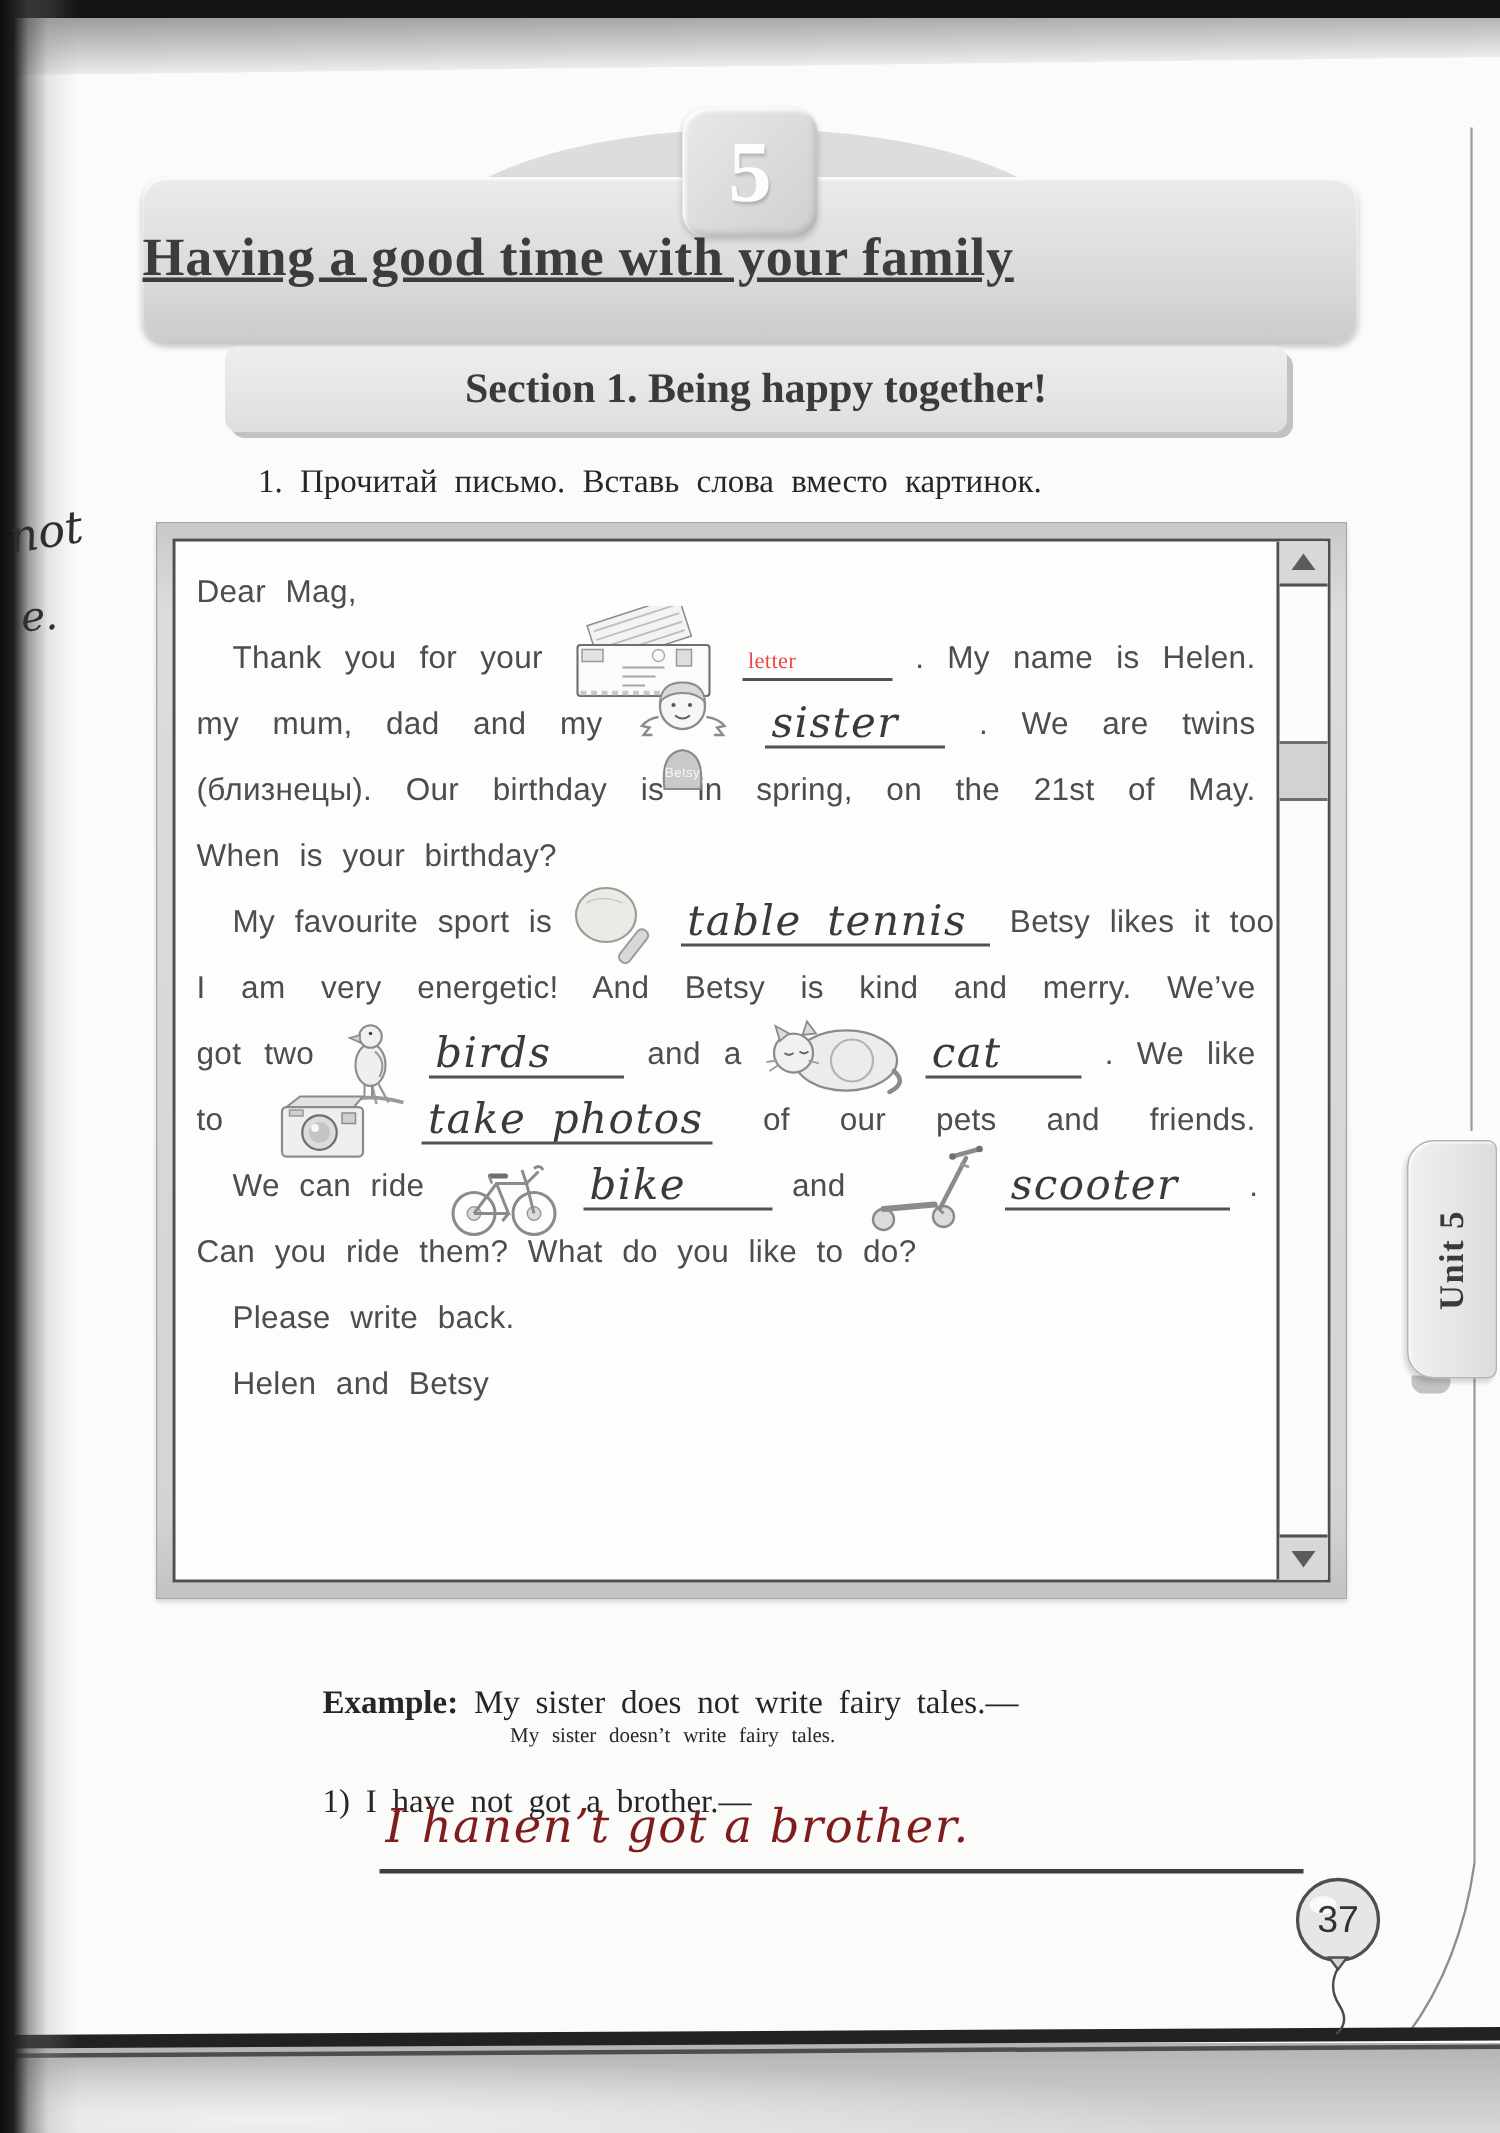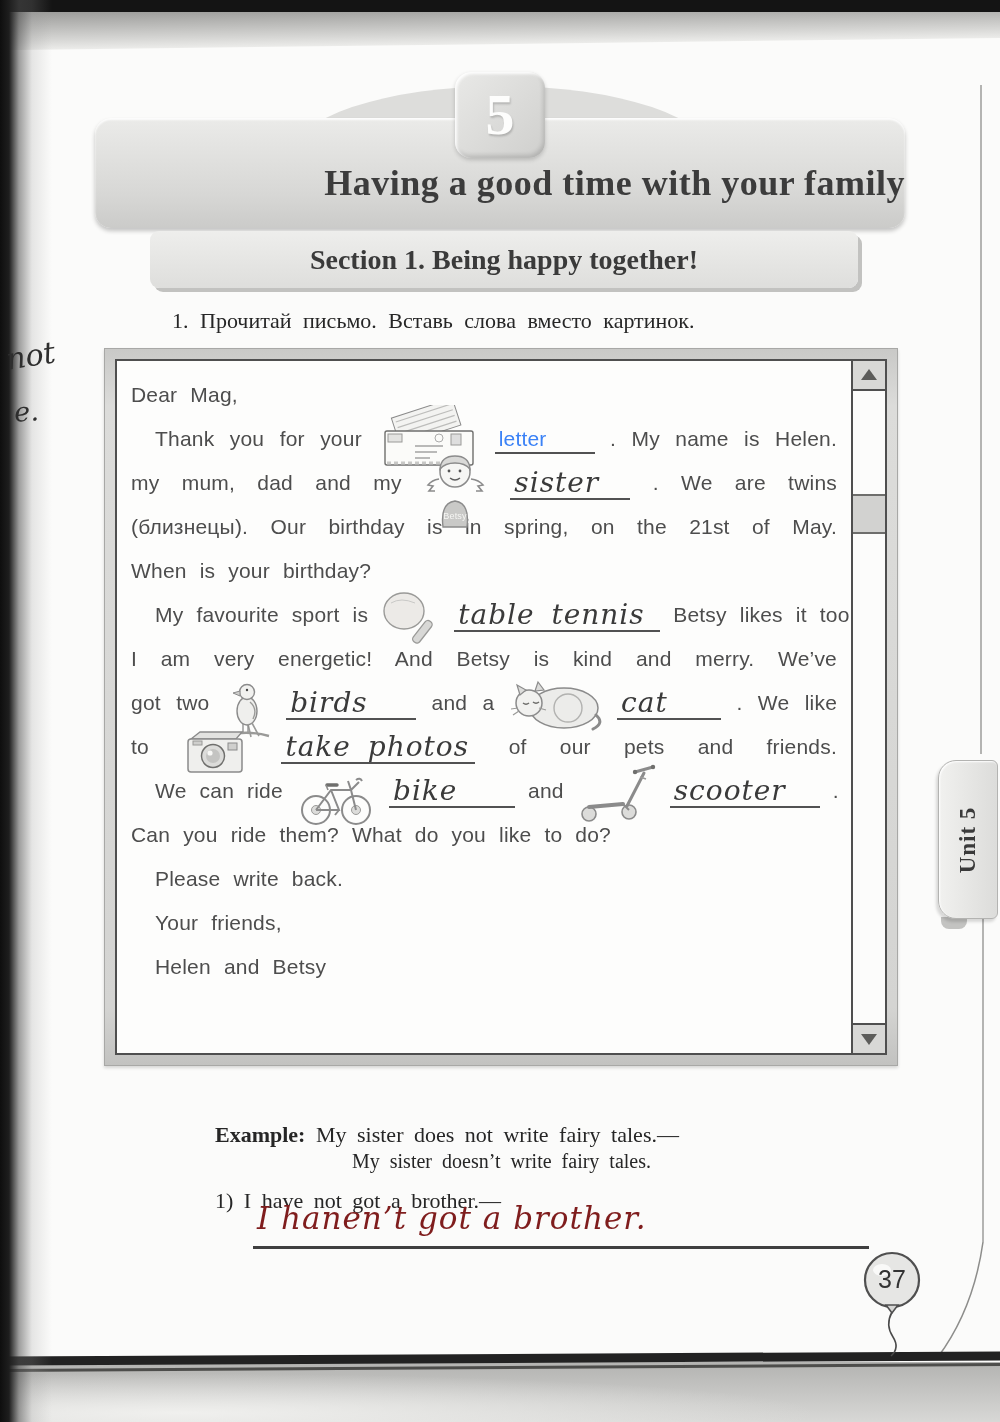--- a/index.html
+++ b/index.html
@@ -22,22 +22,22 @@
   
   .scribble{position:absolute;font-family:"DejaVu Serif",serif;font-style:italic;color:#2e2e2e;z-index:7;}
   .scribble.s1{left:6px;top:338px;font-size:30px;transform:rotate(-9deg);}
   .scribble.s2{left:14px;top:396px;font-size:27px;transform:rotate(-4deg);}
   
   .arch{position:absolute;left:290px;top:86px;width:424px;height:72px;background:#dddddb;
         border-radius:50% 50% 0 0 / 100% 100% 0 0;z-index:1;}
   .title-banner{position:absolute;left:95px;top:118px;width:810px;height:110px;border-radius:16px;
      background:linear-gradient(to bottom,#ebebe9,#d7d7d5 70%,#cbcbc9);
      box-shadow:0 3px 4px rgba(0,0,0,.22), inset 0 2px 2px rgba(255,255,255,.9);z-index:2;}
-  .title-text{position:absolute;left:0;right:0;top:44px;text-align:right;font-weight:bold;
-     font-size:36px;letter-spacing:.5px;color:#3c3c3c;}
+  .title-text{position:absolute;left:0;right:0;top:32px;text-align:left;font-weight:bold;
+     font-size:36px;letter-spacing:.5px;color:#3c3c3c;text-decoration:underline;}
   .badge5{position:absolute;left:455px;top:72px;width:90px;height:86px;border-radius:16px;z-index:3;
      background:linear-gradient(135deg,#e9e9e7,#cfcfcd);
      box-shadow:inset 2px 2px 3px rgba(255,255,255,.95), inset -2px -3px 4px rgba(0,0,0,.14), 0 2px 4px rgba(0,0,0,.18);
      text-align:center;line-height:86px;font-size:58px;font-weight:bold;color:#fdfdfc;
      text-shadow:1px 2px 2px rgba(0,0,0,.18);}
   .section-banner{position:absolute;left:150px;top:231px;width:708px;height:57px;border-radius:9px;
      background:linear-gradient(to bottom,#eeeeec,#dededc);box-shadow:4px 4px 0 #c2c2c0;z-index:2;
      text-align:center;line-height:57px;font-weight:bold;font-size:28px;color:#3a3a3a;}
   
   .ex1-instr{position:absolute;left:172px;top:308px;width:740px;font-size:22px;color:#262626;
@@ -61,39 +61,39 @@
   .pic-girl{width:64px;}     .pic-girl svg{bottom:-30px;}
   .pic-racket{width:60px;}   .pic-racket svg{bottom:-14px;}
   .pic-bird{width:46px;}     .pic-bird svg{bottom:-22px;}
   .pic-cat{width:92px;}      .pic-cat svg{bottom:-12px;}
   .pic-camera{width:66px;}   .pic-camera svg{bottom:-12px;}
   .pic-bicycle{width:80px;}  .pic-bicycle svg{bottom:-20px;}
   .pic-scooter{width:80px;}  .pic-scooter svg{bottom:-14px;}
   .blank{display:inline-block;border-bottom:2px solid #525252;text-align:center;line-height:normal;
      vertical-align:baseline;padding:0 4px 1px 4px;}
   .blank .bw{display:inline-block;}
-  .blank.print .bw{font-family:Liberation Sans, sans-serif;font-size:21px;color:#3b82f6;}
+  .blank.print .bw{font-family:Liberation Serif, serif;font-size:15px;color:#ef4444;}
   .blank.hand .bw{font-family:"DejaVu Serif",serif;font-style:italic;font-size:28px;color:#3a3a3a;
      letter-spacing:1px;position:relative;top:2px;}
   
   .sbar{position:absolute;top:0;right:0;bottom:0;width:32px;border-left:2px solid #4f4f4f;background:#fcfcfb;}
   .sbtn{position:absolute;left:0;right:0;height:28px;background:#d8d8d6;}
   .sbtn.up{top:0;border-bottom:2px solid #4f4f4f;}
   .sbtn.down{bottom:0;border-top:2px solid #4f4f4f;}
   .tri{position:absolute;left:50%;top:50%;width:0;height:0;border-left:8px solid transparent;
      border-right:8px solid transparent;}
   .tri.t-up{border-bottom:11px solid #5c5c5a;transform:translate(-50%,-55%);}
   .tri.t-down{border-top:11px solid #5c5c5a;transform:translate(-50%,-45%);}
   .sthumb{position:absolute;left:0;right:0;top:133px;height:36px;background:#d2d2d0;
      border-top:2px solid #6e6e6c;border-bottom:2px solid #6e6e6c;}
   
   .ex2-instr{position:absolute;left:176px;top:1088px;font-size:22px;color:#262626;word-spacing:6px;z-index:2;}
   .ex2-example{position:absolute;left:215px;top:1122px;font-size:22px;color:#262626;word-spacing:5px;z-index:2;}
   .ex2-example b{font-weight:bold;}
-  .ex2-example2{position:absolute;left:340px;top:1150px;font-size:20px;color:#262626;word-spacing:5px;z-index:2;margin-left:12px;}
+  .ex2-example2{position:absolute;left:340px;top:1150px;font-size:14px;color:#262626;word-spacing:5px;z-index:2;}
   .ex2-item{position:absolute;left:215px;top:1188px;font-size:22px;color:#262626;word-spacing:5px;z-index:2;}
   .ex2-answer{position:absolute;left:253px;top:1200px;width:612px;height:46px;z-index:2;
      border-bottom:3px solid #3f3f3f;font-family:"DejaVu Serif",serif;font-style:italic;
      font-size:31px;color:#7f1d1d;letter-spacing:1px;padding-left:4px;}
   
   .unit-tab{position:absolute;left:938px;top:760px;width:58px;height:157px;z-index:3;
      background:linear-gradient(to right,#f1f1ef,#dcdcda);border:1px solid #b3b3b1;
      border-radius:18px 6px 6px 18px;box-shadow:-2px 3px 3px rgba(0,0,0,.14), inset 1px 1px 2px #fff;}
   .unit-tab span{position:absolute;left:50%;top:50%;transform:translate(-50%,-50%) rotate(-90deg);
      white-space:nowrap;font-weight:bold;font-size:23px;color:#3a3a3a;letter-spacing:1px;}
@@ -217,21 +217,20 @@
                 <path d="M12,44 L46,41" stroke="#8b8b8b" stroke-width="4" stroke-linecap="round"></path>
                 <path d="M50,43 L67,10" stroke="#8b8b8b" stroke-width="3" stroke-linecap="round"></path>
                 <path d="M58,9 l18,-5" stroke="#8b8b8b" stroke-width="3" stroke-linecap="round"></path>
                 <circle cx="58" cy="9" r="2.2" fill="#6f6f6d"></circle>
                 <circle cx="76" cy="4" r="2.2" fill="#6f6f6d"></circle>
                 <path d="M63,14 l6,2" stroke="#9a9a98" stroke-width="1.6"></path>
                 <path d="M46,41 l6,6" stroke="#8b8b8b" stroke-width="2"></path>
               </svg></span> <span class="blank hand" style="min-width: 142px;"><span class="bw">scooter</span></span> <span>.</span></div>
           <div class="letter-line"><span>Can you ride them? What do you like to do?</span></div>
           <div class="letter-line ind"><span>Please write back.</span></div>
-          <div class="letter-line ind"><span>Your friends,</span></div>
           <div class="letter-line ind"><span>Helen and Betsy</span></div>
         </div>
       <div class="sbar">
         <div class="sbtn up">
           <div class="tri t-up"></div>
         </div>
         <div class="sthumb"></div>
         <div class="sbtn down">
           <div class="tri t-down"></div>
         </div>

